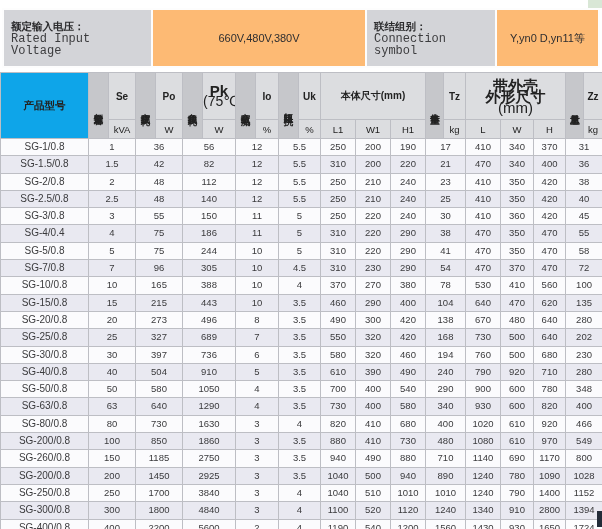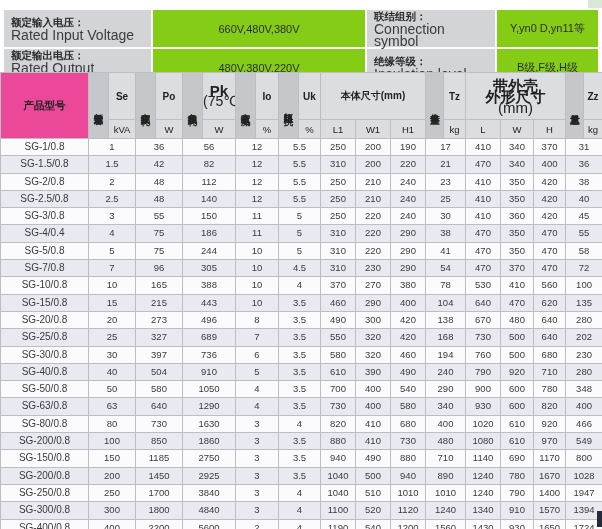--- a/index.html
+++ b/index.html
@@ -4,31 +4,31 @@
 <style>
   html,body{margin:0;padding:0;background:#fff;}
   body{width:602px;height:529px;position:relative;overflow:hidden;
        font-family:"Liberation Sans","DejaVu Sans",sans-serif;color:#333;}
 
   
   .info-panel{position:absolute;left:2px;top:8px;width:598px;height:60px;
     border:1px solid #9a9b9f;background:#fff;border-collapse:collapse;table-layout:fixed;}
   .info-panel td{border:2px solid #fdfdfd;vertical-align:middle;padding:0 7px;}
   .info-panel td.lbl{background:#d3d4d8;}
-  .info-panel td.val{background:#84cc16;text-align:center;font-size:11px;color:#2e2e30;}
+  .info-panel td.val{background:#fdba74;text-align:center;font-size:11px;color:#2e2e30;}
   .lbl .zh{font-size:10.5px;font-weight:bold;color:#2b2b2d;display:block;line-height:13px;}
-  .lbl .en{font-size:14px;color:#3c3c3e;display:block;line-height:12px;}
+  .lbl .en{font-size:12px;color:#3c3c3e;display:block;line-height:12px;font-family:Liberation Mono, monospace;}
 
   
   .spec{position:absolute;left:0;top:72px;width:602px;border-collapse:collapse;
         table-layout:fixed;border:1px solid #77787c;}
   .spec th,.spec td{border:1px solid #bdbec4;padding:0;text-align:center;overflow:hidden;}
   .spec th{background:#dcdde0;font-weight:normal;font-size:10px;color:#222;}
   .spec th.sym{font-weight:bold;font-size:10px;}
-  .spec th.model-h{background:#ec4899;font-weight:bold;font-size:10.5px;}
+  .spec th.model-h{background:#0ea5e9;font-weight:bold;font-size:10.5px;}
   .spec th.vert{background:#c6c7cb;font-weight:bold;}
   .spec th.unit{font-size:9.5px;height:18px;font-weight:normal;}
   .spec th .v{writing-mode:vertical-rl;text-orientation:upright;letter-spacing:1px;
               font-size:9.5px;line-height:18px;margin:0 auto;}
   .spec th .two{display:block;line-height:11px;font-size:15px;}
   .spec td{font-size:9.5px;color:#3a3a3c;height:16.29px;line-height:16.29px;background:#fbfbfd;}
   .spec tr.alt td{background:#e9e9f1;}
   .spec td.model{font-size:10px;}
   .spec tr:last-child td:last-child{background:#fdfdfe;}
 
@@ -45,32 +45,20 @@
     <td class="lbl" style="width:133px">
       <span class="zh">额定输入电压：</span>
       <span class="en">Rated Input Voltage</span>
     </td>
     <td class="val" style="width:198px">660V,480V,380V</td>
     <td class="lbl" style="width:114px">
       <span class="zh">联结组别：</span>
       <span class="en">Connection symbol</span>
     </td>
     <td class="val">Y,yn0  D,yn11等</td>
-  </tr>
-  <tr>
-    <td class="lbl">
-      <span class="zh">额定输出电压：</span>
-      <span class="en">Rated Output Voltage</span>
-    </td>
-    <td class="val">480V,380V,220V</td>
-    <td class="lbl">
-      <span class="zh">绝缘等级：</span>
-      <span class="en">Insulation level</span>
-    </td>
-    <td class="val">B级,F级,H级</td>
   </tr>
 </tbody>
   </table>
 
 <table class="spec">
   <colgroup>
     <col style="width:88px">
       <col style="width:20px">
       <col style="width:27px">
     <col style="width:20px">
@@ -418,21 +406,21 @@
         <td>880</td>
         <td>410</td>
         <td>730</td>
         <td colspan="2">480</td>
         <td>1080</td>
         <td>610</td>
         <td>970</td>
         <td colspan="2">549</td>
       </tr>
       <tr>
-        <td class="model">SG-150/0.8</td>
+        <td class="model">SG-260/0.8</td>
         <td colspan="2">150</td>
         <td colspan="2">1185</td>
         <td colspan="2">2750</td>
         <td colspan="2">3</td>
         <td colspan="2">3.5</td>
         <td>940</td>
         <td>490</td>
         <td>880</td>
         <td colspan="2">710</td>
         <td>1140</td>
@@ -446,53 +434,53 @@
         <td colspan="2">1450</td>
         <td colspan="2">2925</td>
         <td colspan="2">3</td>
         <td colspan="2">3.5</td>
         <td>1040</td>
         <td>500</td>
         <td>940</td>
         <td colspan="2">890</td>
         <td>1240</td>
         <td>780</td>
-        <td>1670</td>
+        <td>1090</td>
         <td colspan="2">1028</td>
       </tr>
       <tr>
         <td class="model">SG-250/0.8</td>
         <td colspan="2">250</td>
         <td colspan="2">1700</td>
         <td colspan="2">3840</td>
         <td colspan="2">3</td>
         <td colspan="2">4</td>
         <td>1040</td>
         <td>510</td>
         <td>1010</td>
         <td colspan="2">1010</td>
         <td>1240</td>
         <td>790</td>
         <td>1400</td>
-        <td colspan="2">1947</td>
+        <td colspan="2">1152</td>
       </tr>
       <tr class="alt">
         <td class="model">SG-300/0.8</td>
         <td colspan="2">300</td>
         <td colspan="2">1800</td>
         <td colspan="2">4840</td>
         <td colspan="2">3</td>
         <td colspan="2">4</td>
         <td>1100</td>
         <td>520</td>
         <td>1120</td>
         <td colspan="2">1240</td>
         <td>1340</td>
         <td>910</td>
-        <td>1570</td>
+        <td>2800</td>
         <td colspan="2">1394</td>
       </tr>
       <tr>
         <td class="model">SG-400/0.8</td>
         <td colspan="2">400</td>
         <td colspan="2">2200</td>
         <td colspan="2">5600</td>
         <td colspan="2">2</td>
         <td colspan="2">4</td>
         <td>1190</td>

